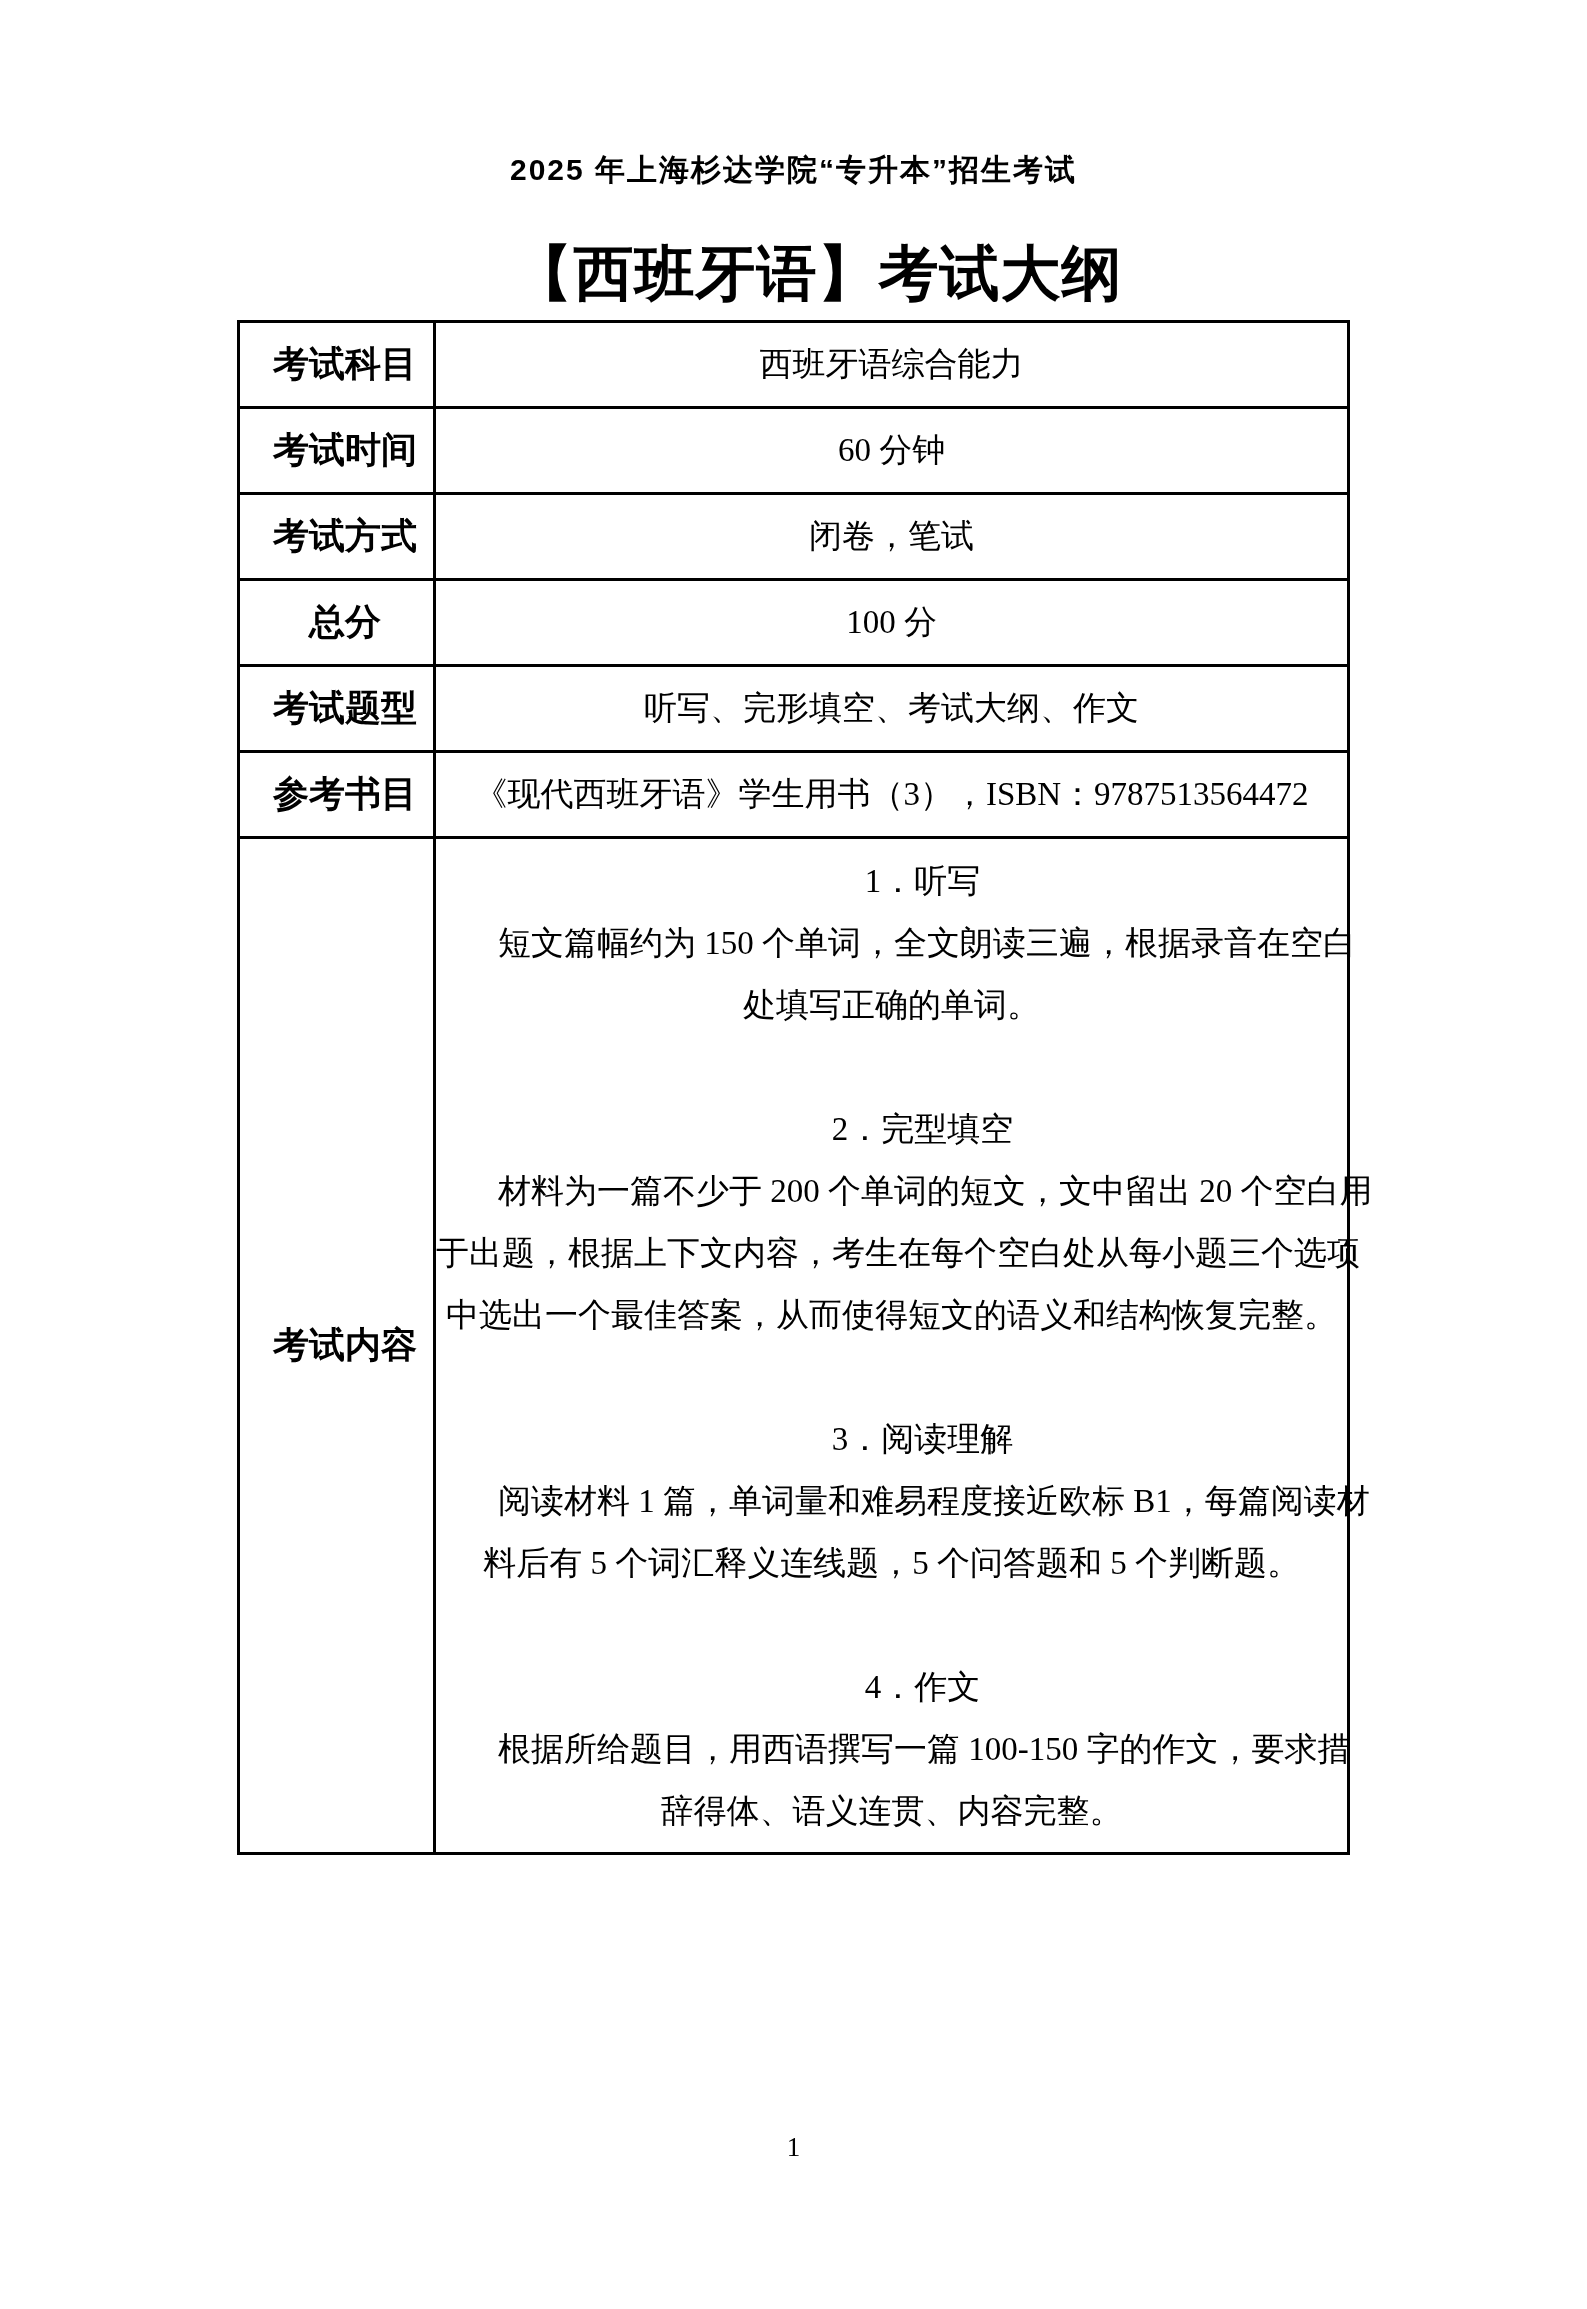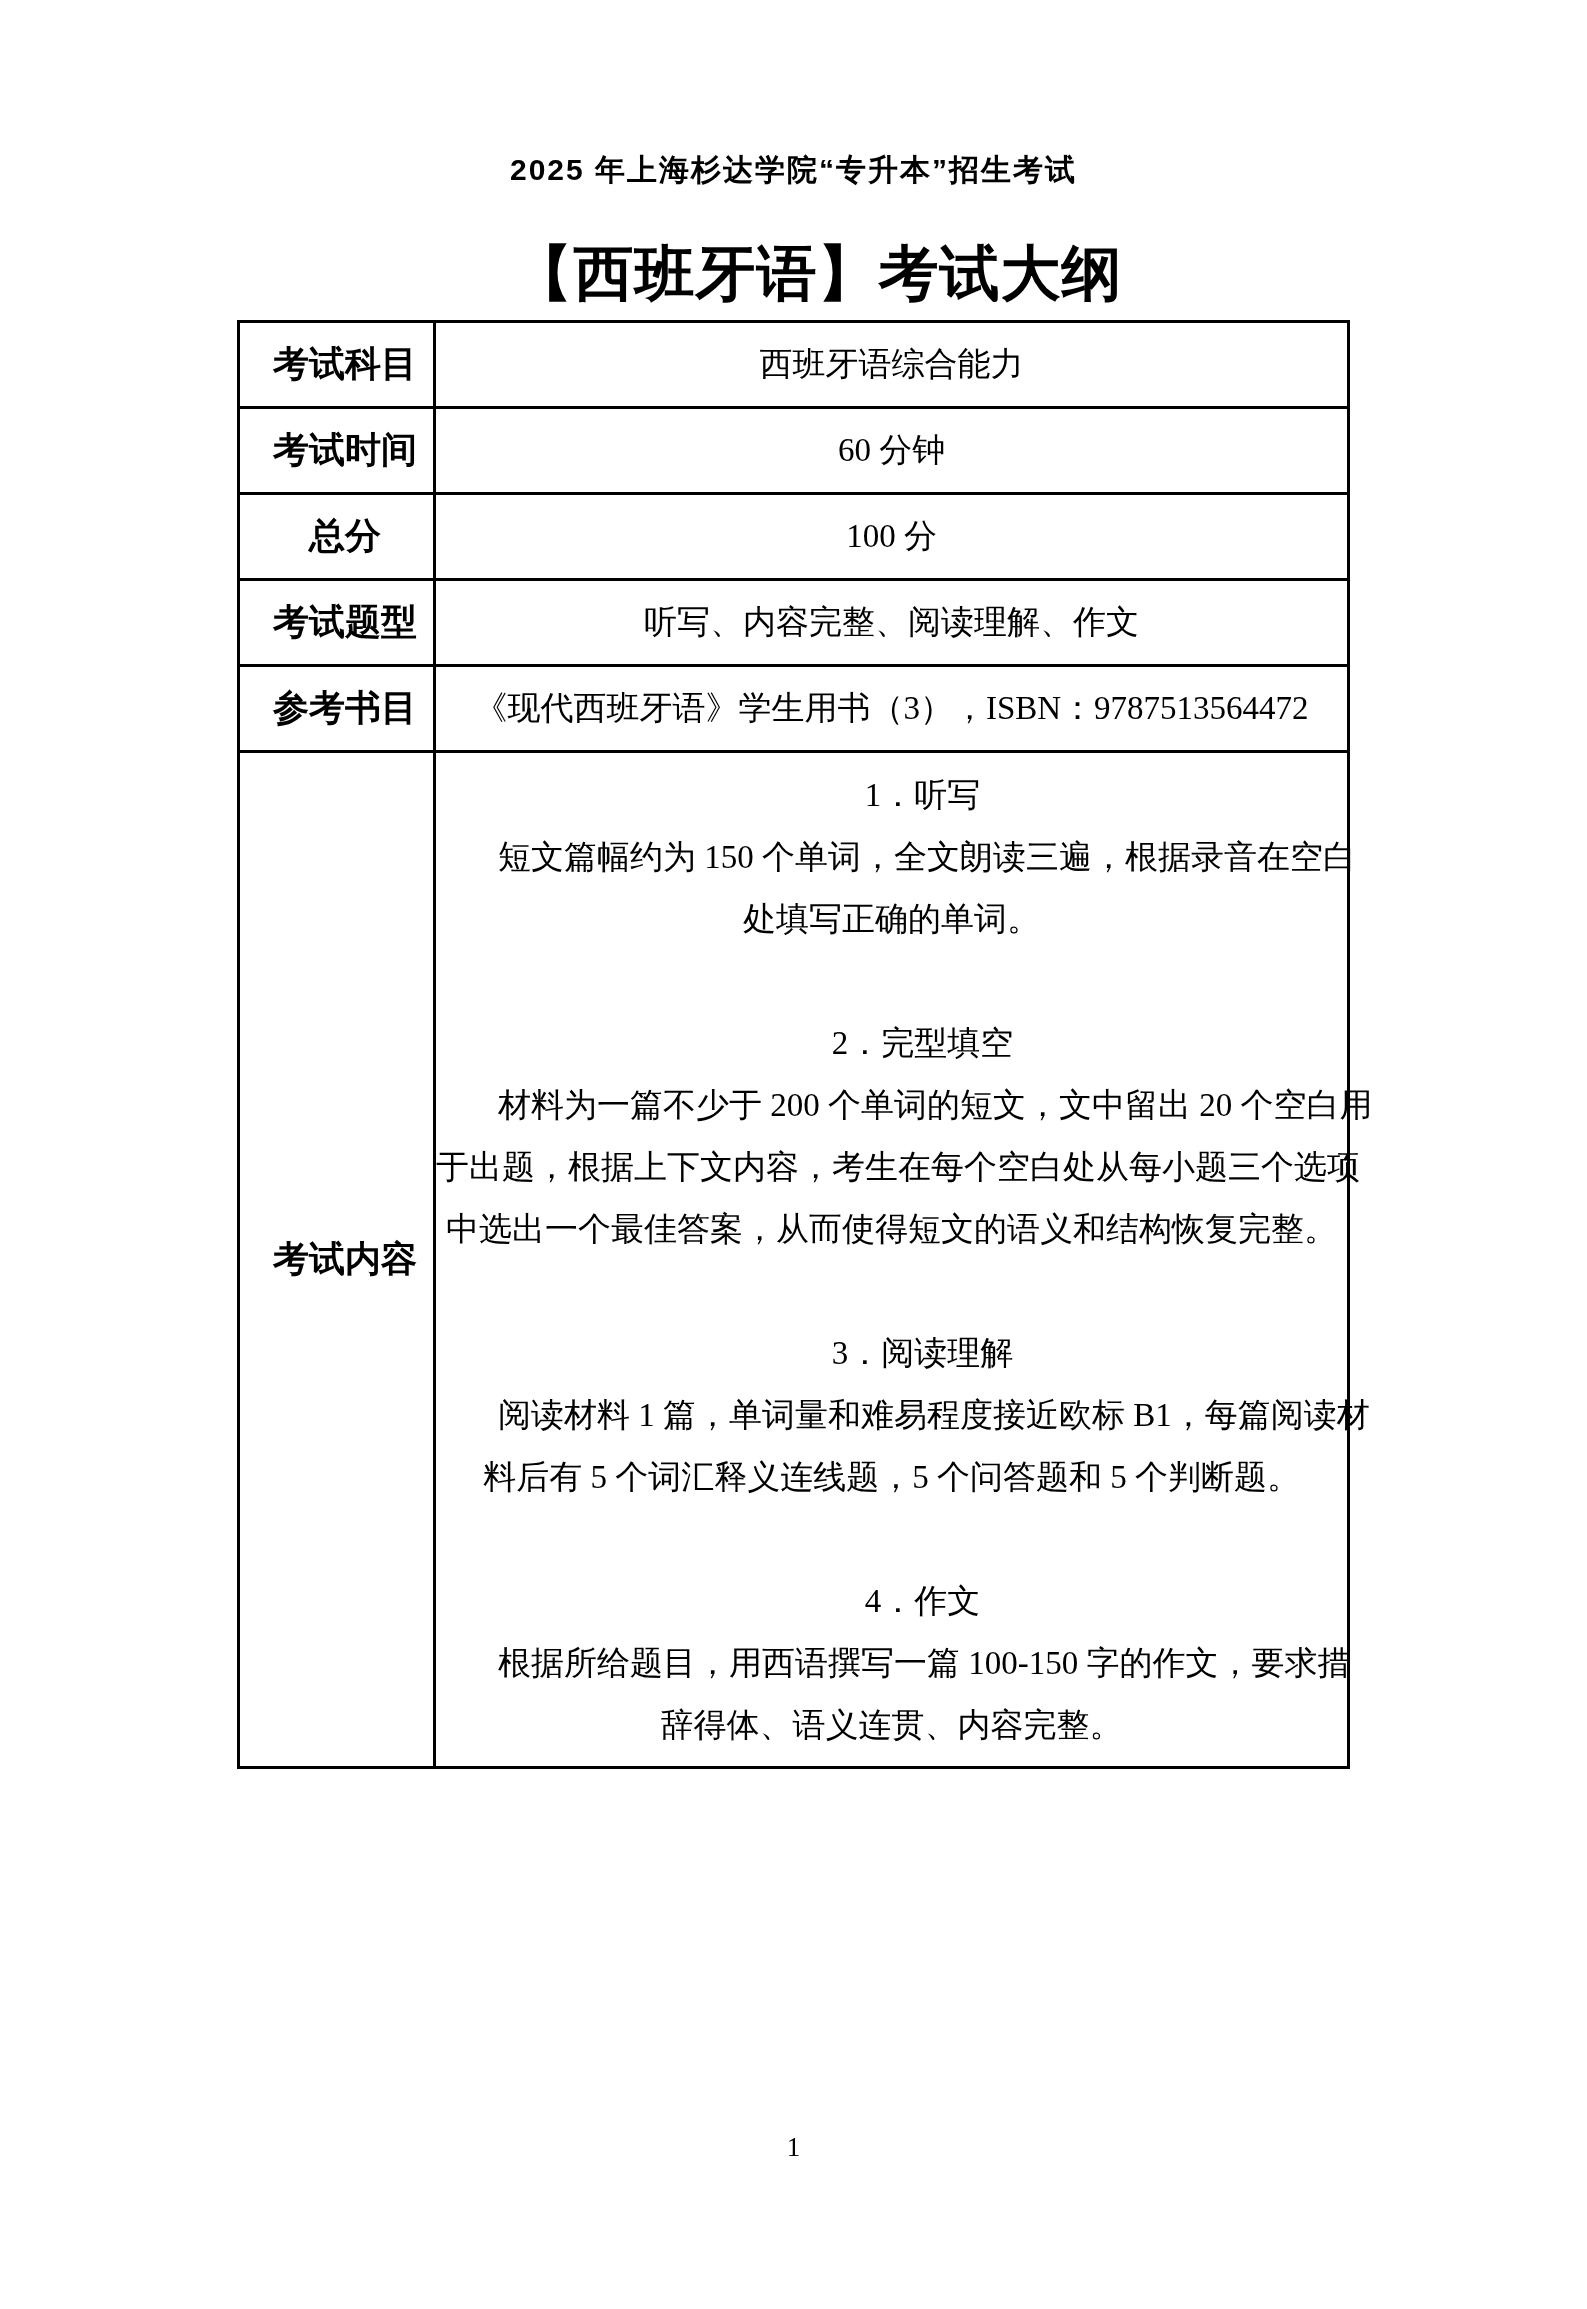--- a/index.html
+++ b/index.html
@@ -113,26 +113,30 @@
     <tbody>
       <tr class="info-row">
         <th>考试科目</th>
         <td>西班牙语综合能力</td>
       </tr>
       <tr class="info-row">
         <th>考试时间</th>
         <td>60 分钟</td>
       </tr>
       <tr class="info-row">
+        <th>考试方式</th>
+        <td>闭卷，笔试</td>
+      </tr>
+      <tr class="info-row">
         <th>总分</th>
         <td>100 分</td>
       </tr>
       <tr class="info-row">
         <th>考试题型</th>
-        <td>听写、内容完整、阅读理解、作文</td>
+        <td>听写、完形填空、考试大纲、作文</td>
       </tr>
       <tr class="info-row">
         <th>参考书目</th>
         <td>《现代西班牙语》学生用书（3），ISBN：9787513564472</td>
       </tr>
       <tr class="content-row">
         <th>考试内容</th>
         <td class="content-cell">
           <div class="cline ind">1．听写</div>
           <div class="cline ind">短文篇幅约为 150 个单词，全文朗读三遍，根据录音在空白</div>

